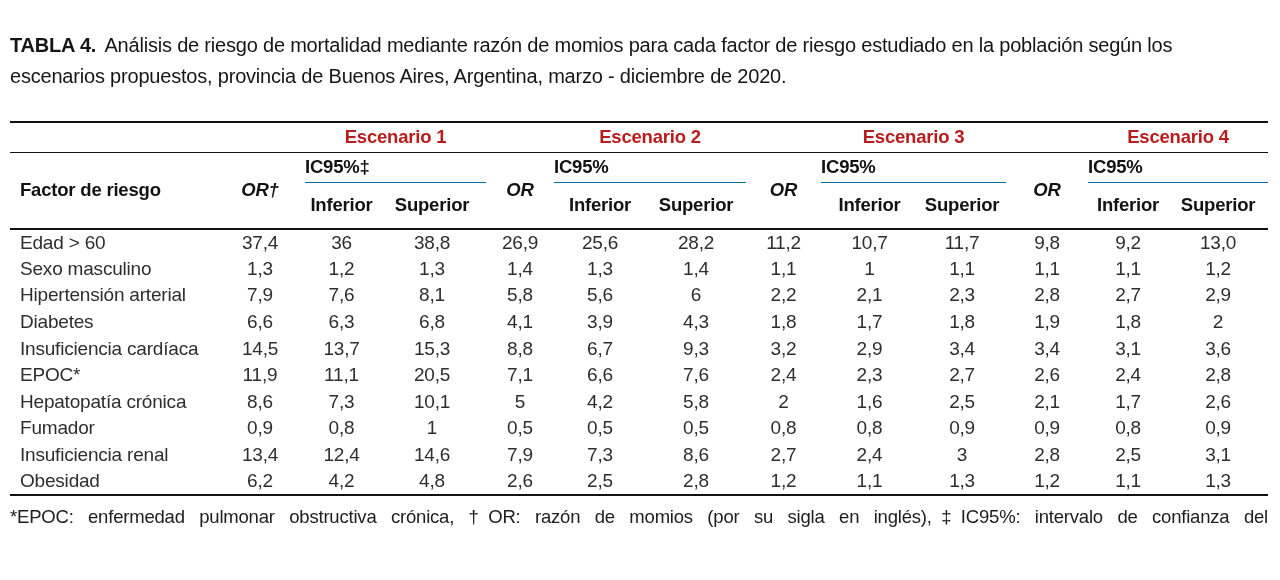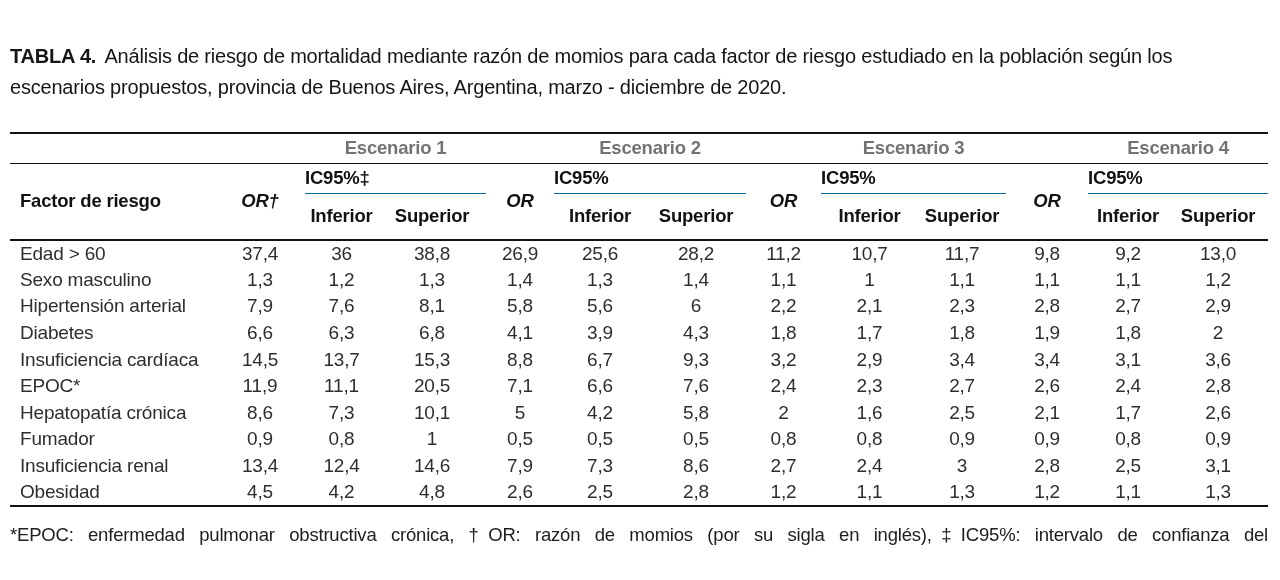--- a/index.html
+++ b/index.html
@@ -4,21 +4,21 @@
 <style>
   * { box-sizing: border-box; }
   html, body { margin: 0; padding: 0; }
   body {
     width: 1280px; height: 580px;
     background: #ffffff;
     font-family: "Liberation Sans", "DejaVu Sans", sans-serif;
     color: #1c1c1c;
     overflow: hidden;
   }
-  .page { padding: 21px 12px 0 10px; width: 1280px; }
+  .page { padding: 10px 12px 0 10px; width: 1280px; }
 
   
   .caption {
     font-size: 20px;
     line-height: 31px;
     color: #161616;
     letter-spacing: -0.2px;
     width: 1258px;
   }
   .caption .cap-label { font-weight: bold; margin-right: 4px; }
@@ -33,21 +33,21 @@
   }
   table.paper-table td { padding: 0; }
 
   .scen-row td {
     height: 30px;
     border-bottom: 1px solid #121212;
     text-align: center;
     vertical-align: middle;
     font-size: 18.5px;
     font-weight: 600;
-    color: #737373;
+    color: #b91c1c;
     letter-spacing: -0.2px;
   }
   .hdr {
     font-size: 18.5px;
     font-weight: 600;
     color: #121212;
     letter-spacing: -0.2px;
   }
   .factor-h { text-align: left; vertical-align: middle; padding-left: 10px !important; }
   .or-h { text-align: center; vertical-align: middle; font-style: italic; }
@@ -67,21 +67,21 @@
     font-size: 19px;
     color: #2e2e2e;
     text-align: center;
     vertical-align: middle;
     letter-spacing: -0.2px;
     white-space: nowrap;
   }
   tbody.data-body td.factor { text-align: left; padding-left: 10px; }
 
   
-  .notes { margin-top: 15px; width: 1258px; }
+  .notes { margin-top: 8px; width: 1258px; }
   .notes p {
     margin: 0;
     font-size: 18.5px;
     line-height: 25px;
     color: #202020;
     letter-spacing: -0.2px;
   }
   .note-just { text-align: justify; text-align-last: justify; }
 </style>
 </head>
@@ -272,21 +272,21 @@
           <td>8,6</td>
           <td>2,7</td>
           <td>2,4</td>
           <td>3</td>
           <td>2,8</td>
           <td>2,5</td>
           <td>3,1</td>
         </tr>
         <tr>
           <td class="factor">Obesidad</td>
-          <td>4,5</td>
+          <td>6,2</td>
           <td>4,2</td>
           <td>4,8</td>
           <td>2,6</td>
           <td>2,5</td>
           <td>2,8</td>
           <td>1,2</td>
           <td>1,1</td>
           <td>1,3</td>
           <td>1,2</td>
           <td>1,1</td>

